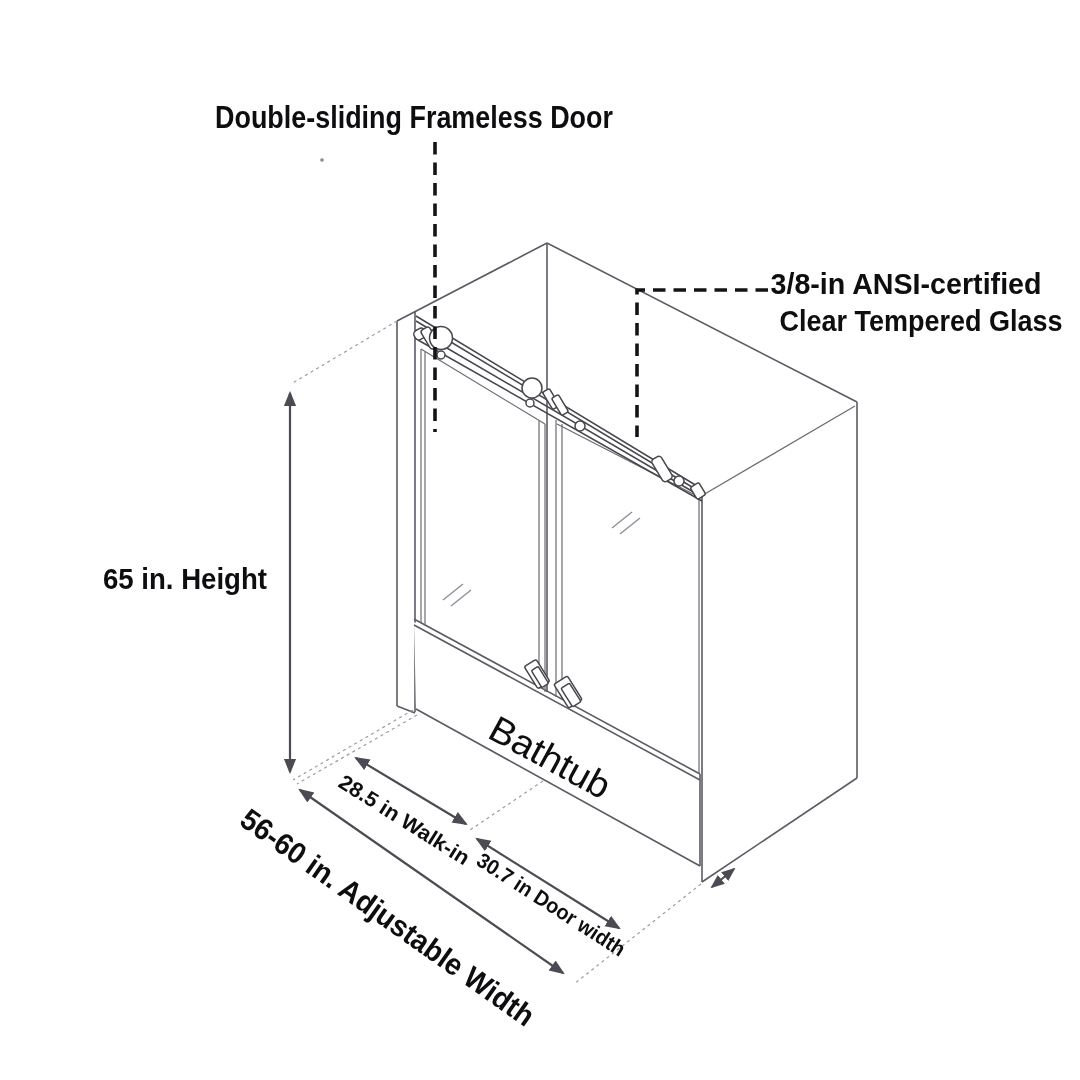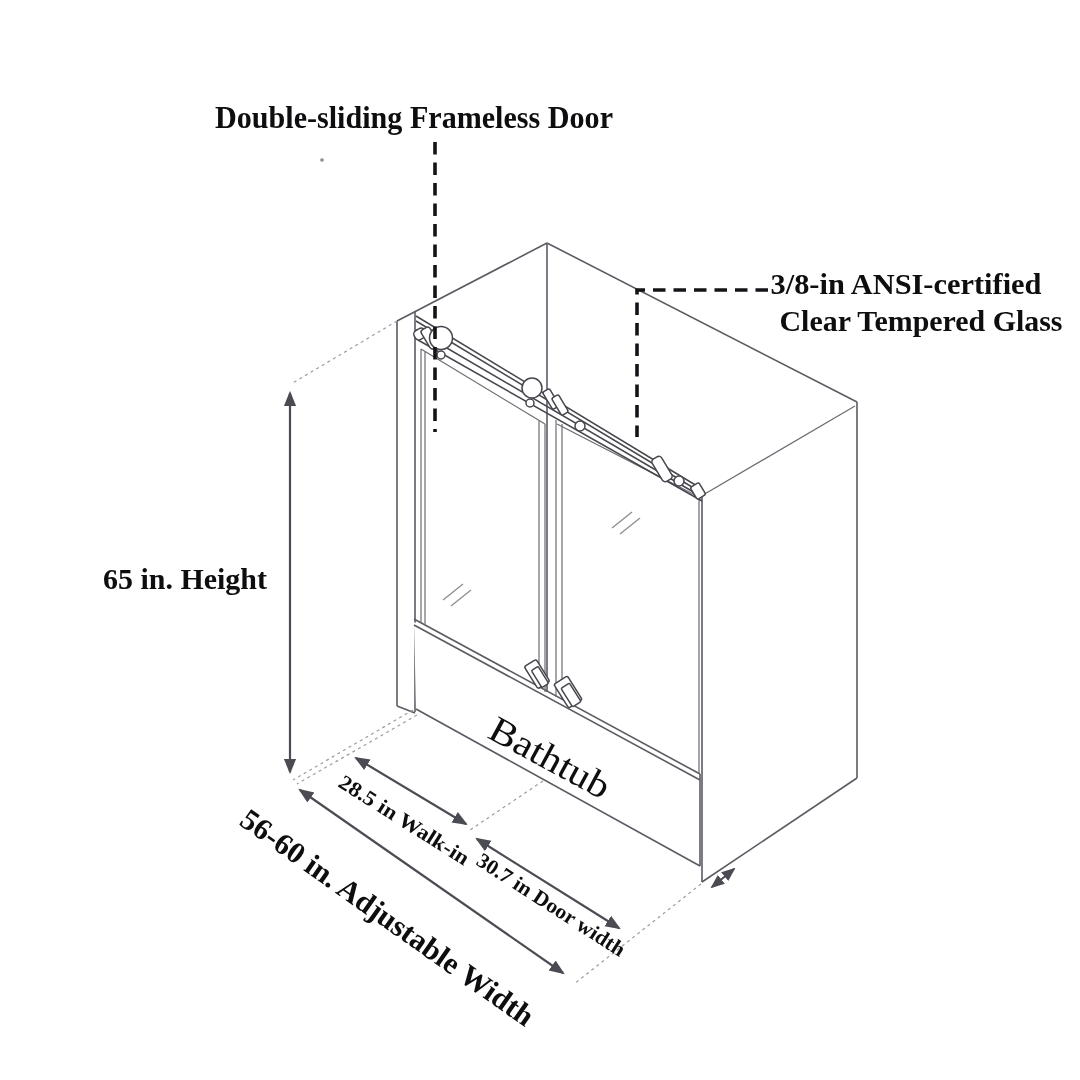--- a/index.html
+++ b/index.html
@@ -1,18 +1,18 @@
 <!DOCTYPE html>
 <html><head>
 <meta charset="utf-8">
 <style>
   html,body{margin:0;padding:0;background:#ffffff;}
   .stage{
     position:relative;width:1080px;height:1080px;background:#ffffff;overflow:hidden;
-    font-family:Liberation Serif, serif;
+    font-family:Liberation Sans, sans-serif;
   }
   svg{position:absolute;left:0;top:0;}
   text{fill:#0e0e10;}
   .t-bold{font-weight:bold;}
   .structure{stroke:#5b5b64;stroke-width:1.6;fill:none;stroke-linejoin:round;}
   .thin{stroke:#6a6a72;stroke-width:1.2;fill:none;}
   .rail{stroke:#46464e;stroke-width:1.5;fill:none;}
   .hw{stroke:#46464e;stroke-width:1.5;fill:#ffffff;}
   .dotted{stroke:#9b9ba3;stroke-width:1.2;fill:none;stroke-dasharray:3 3.5;}
   .dim{stroke:#4b4b53;stroke-width:2.2;fill:none;}

